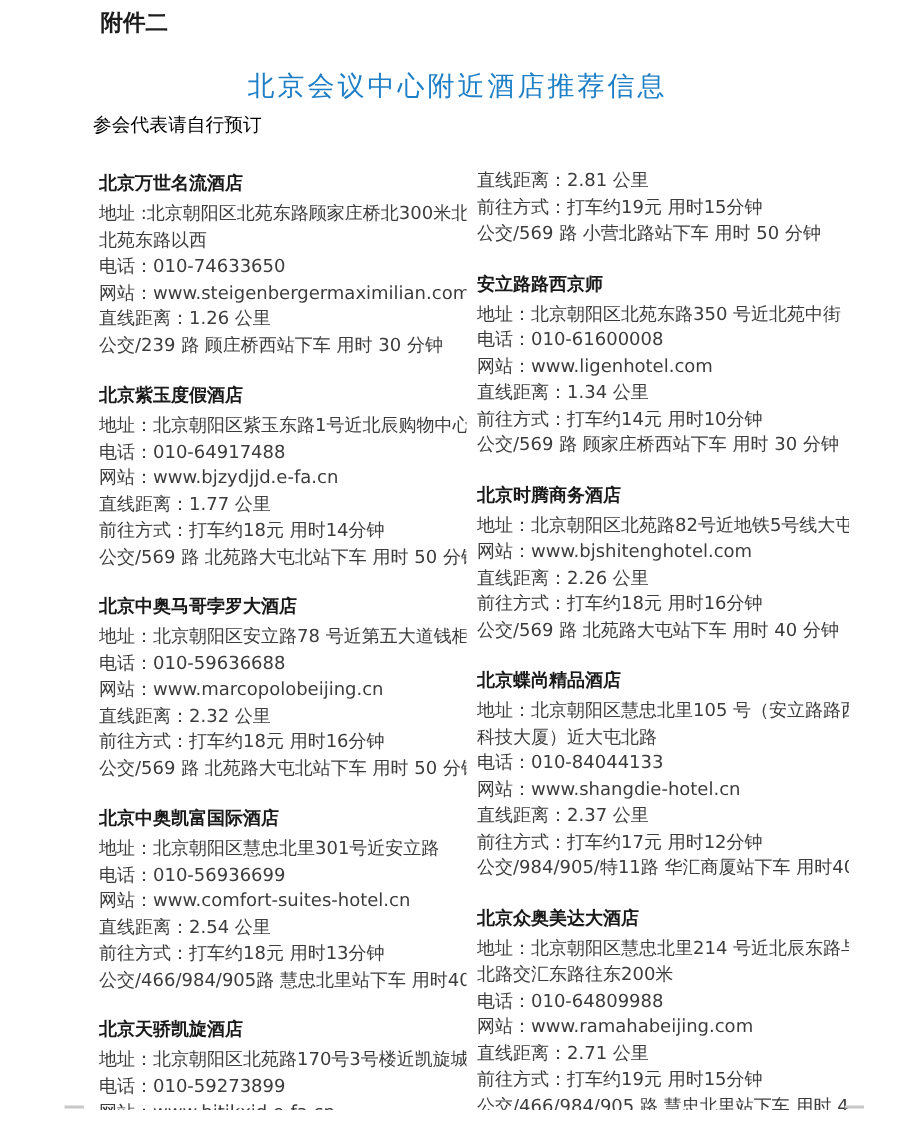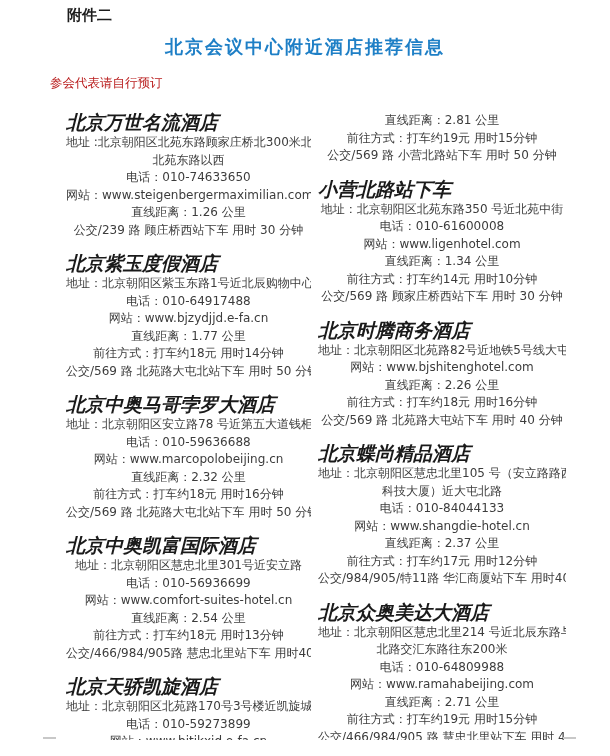--- a/index.html
+++ b/index.html
@@ -18,64 +18,62 @@
     top: 6px;
     font-size: 15px;
     font-weight: bold;
     color: #1c1c1c;
   }
   .doc-title {
     position: absolute;
     left: 0;
     right: 0;
     top: 31px;
-    margin: 4px;
+    margin: 14px;
     text-align: center;
     font-size: 18px;
-    font-weight: bold;
+    font-weight: normal;
     letter-spacing: 2px;
   }
   .booking-note {
     position: absolute;
-    left: 50px;
+    left: 62px;
     top: 75px;
     font-size: 12.5px;
-    color: #b91c1c;
+    color: #000000;
   }
   .cols {
     position: absolute;
     left: 66px;
     top: 98px;
     width: 500px;
     display: flex;
     gap: 7px;
     align-items: flex-start;
   }
   .col {
     overflow: hidden;
   }
   .col-left { width: 245px; }
   .col-right { width: 248px; }
   .hotel-block { margin-top: 14px; }
   .hotel-block.continuation { }
   .hotel-name {
-    font-size: 19px;
+    font-size: 12px;
     font-weight: bold;
     line-height: 20px;
     margin-bottom: 2px;
     color: #1a1a1a;
     white-space: nowrap;
-    font-style: italic;
   }
   .hotel-line {
     font-size: 12px;
     line-height: 17.5px;
     color: #3c3c3c;
     white-space: nowrap;
-    text-align: center;
   }
   .corner-mark {
     position: absolute;
     height: 2px;
     width: 13px;
     background: #c8c8c8;
     bottom: 1px;
   }
   .corner-mark.left { left: 43px; }
   .corner-mark.right { left: 563px; }
@@ -135,21 +133,21 @@
           <div class="hotel-line">网站：www.bjtjkxjd.e-fa.cn</div>
         </div>
       </div>
     <div class="col col-right" id="col-right">
         <div class="hotel-block continuation">
           <div class="hotel-line">直线距离：2.81 公里</div>
           <div class="hotel-line">前往方式：打车约19元 用时15分钟</div>
           <div class="hotel-line">公交/569 路 小营北路站下车 用时 50 分钟</div>
         </div>
         <div class="hotel-block">
-          <div class="hotel-name">小营北路站下车</div>
+          <div class="hotel-name">安立路路西京师</div>
           <div class="hotel-line">地址：北京朝阳区北苑东路350 号近北苑中街</div>
           <div class="hotel-line">电话：010-61600008</div>
           <div class="hotel-line">网站：www.ligenhotel.com</div>
           <div class="hotel-line">直线距离：1.34 公里</div>
           <div class="hotel-line">前往方式：打车约14元 用时10分钟</div>
           <div class="hotel-line">公交/569 路 顾家庄桥西站下车 用时 30 分钟</div>
         </div>
         <div class="hotel-block">
           <div class="hotel-name">北京时腾商务酒店</div>
           <div class="hotel-line">地址：北京朝阳区北苑路82号近地铁5号线大屯东路</div>

